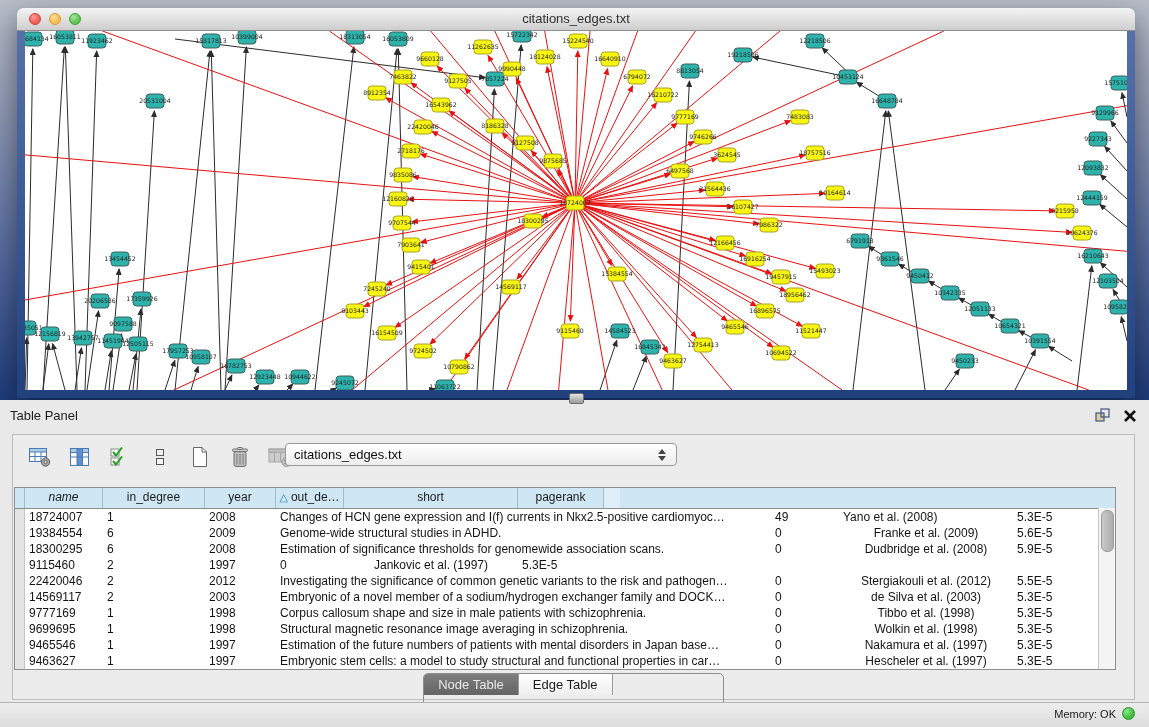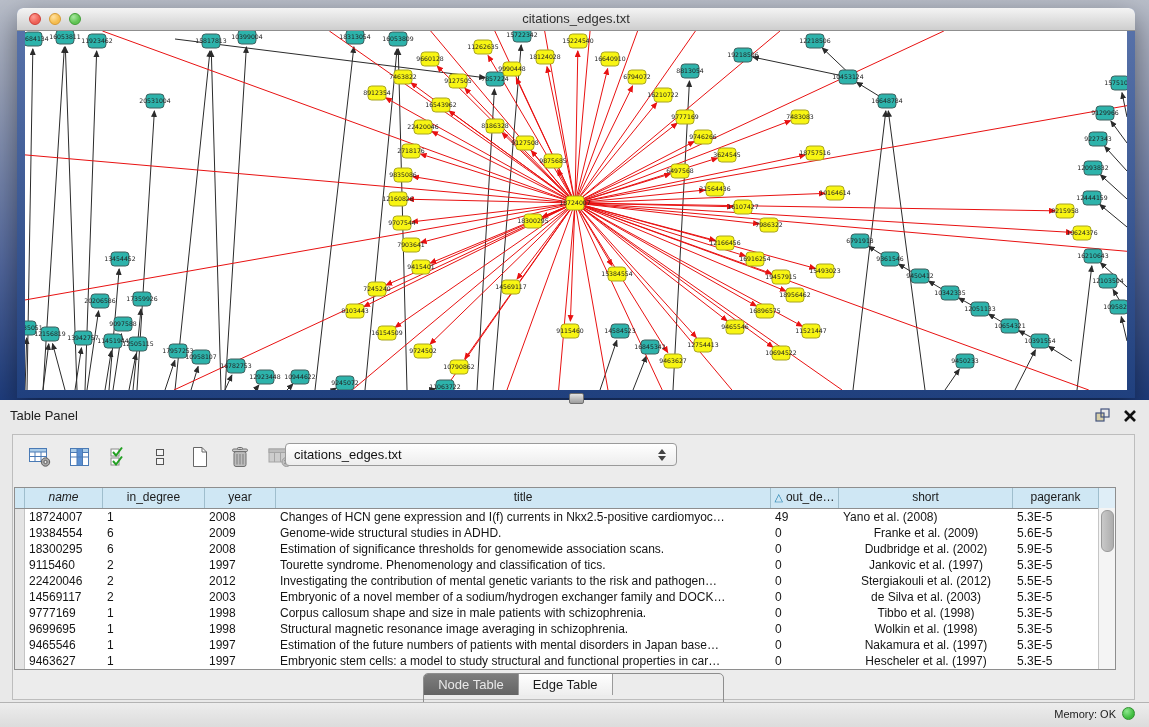--- a/index.html
+++ b/index.html
@@ -546,21 +546,20 @@
             <span class="tri-dn"></span>
         </span>
       </div>
 
       <div class="dtable">
         <div class="thead" id="thead">
             <div class="th" style="width: 10px;"><span></span></div>
             <div class="th" style="width: 78px; font-style: italic;"><span>name</span></div>
             <div class="th" style="width: 102px;"><span>in_degree</span></div>
             <div class="th" style="width: 71px;"><span>year</span></div>
-            <div class="th" style="width: 495px;"><span>title</span></div>
             <div class="th" style="width: 68px;"><span class="sortg">△</span><span>out_de…</span></div>
             <div class="th" style="width: 174px;"><span>short</span></div>
             <div class="th" style="width: 86px;"><span>pagerank</span></div>
             <div class="corner"></div>
           </div>
         <div id="tbody">
             <div class="tr">
               <div class="td gutter" style="width: 10px;"></div>
               <div class="td" style="width: 78px;">18724007</div>
               <div class="td" style="width: 102px;">1</div>
@@ -580,39 +579,38 @@
               <div class="td" style="width: 174px; text-align: center;">Franke et al. (2009)</div>
               <div class="td" style="width: 86px;">5.6E-5</div>
             </div>
             <div class="tr">
               <div class="td gutter" style="width: 10px;"></div>
               <div class="td" style="width: 78px;">18300295</div>
               <div class="td" style="width: 102px;">6</div>
               <div class="td" style="width: 71px;">2008</div>
               <div class="td" style="width: 495px;">Estimation of significance thresholds for genomewide association scans.</div>
               <div class="td" style="width: 68px;">0</div>
-              <div class="td" style="width: 174px; text-align: center;">Dudbridge et al. (2002)</div>
+              <div class="td" style="width: 174px; text-align: center;">Dudbridge et al. (2008)</div>
               <div class="td" style="width: 86px;">5.9E-5</div>
             </div>
             <div class="tr">
               <div class="td gutter" style="width: 10px;"></div>
               <div class="td" style="width: 78px;">9115460</div>
               <div class="td" style="width: 102px;">2</div>
               <div class="td" style="width: 71px;">1997</div>
-              <div class="td" style="width: 495px;">Tourette syndrome. Phenomenology and classification of tics.</div>
               <div class="td" style="width: 68px;">0</div>
               <div class="td" style="width: 174px; text-align: center;">Jankovic et al. (1997)</div>
               <div class="td" style="width: 86px;">5.3E-5</div>
             </div>
             <div class="tr">
               <div class="td gutter" style="width: 10px;"></div>
               <div class="td" style="width: 78px;">22420046</div>
               <div class="td" style="width: 102px;">2</div>
               <div class="td" style="width: 71px;">2012</div>
-              <div class="td" style="width: 495px;">Investigating the contribution of mental genetic variants to the risk and pathogen…</div>
+              <div class="td" style="width: 495px;">Investigating the significance of common genetic variants to the risk and pathogen…</div>
               <div class="td" style="width: 68px;">0</div>
               <div class="td" style="width: 174px; text-align: center;">Stergiakouli et al. (2012)</div>
               <div class="td" style="width: 86px;">5.5E-5</div>
             </div>
             <div class="tr">
               <div class="td gutter" style="width: 10px;"></div>
               <div class="td" style="width: 78px;">14569117</div>
               <div class="td" style="width: 102px;">2</div>
               <div class="td" style="width: 71px;">2003</div>
               <div class="td" style="width: 495px;">Embryonic of a novel member of a sodium/hydrogen exchanger family and DOCK…</div>

